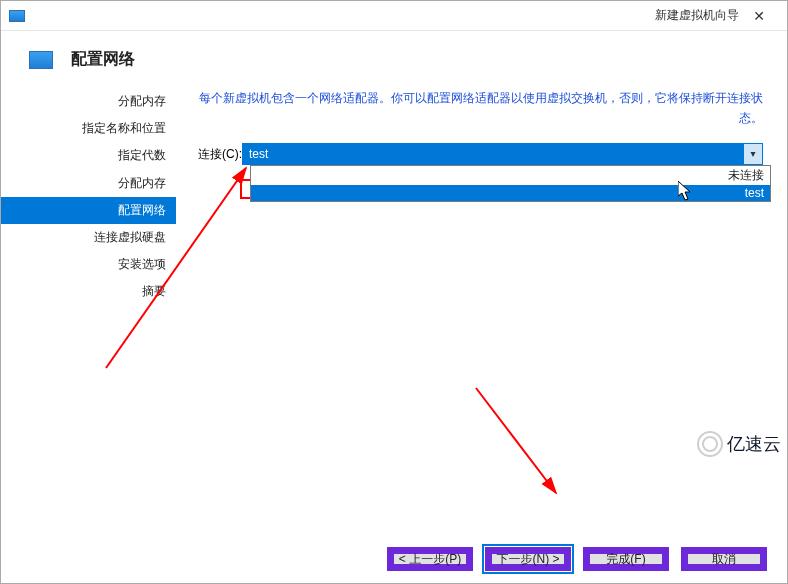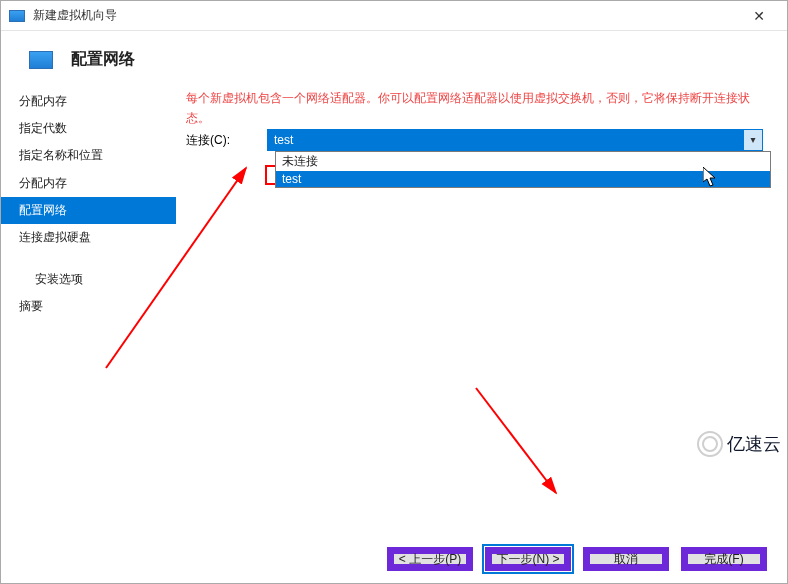--- a/index.html
+++ b/index.html
@@ -1,20 +1,20 @@
 <!DOCTYPE html>
 <html><head>
 <meta charset="utf-8">
 <style>
   * { box-sizing: border-box; margin: 0; padding: 0; }
   body { font-family: "Microsoft YaHei", "Segoe UI", sans-serif; font-size: 12px; background: #f5f5f5; }
   .window {
     width: 788px; height: 584px; background: #fff;
     border: 1px solid #aaa; position: relative;
-    display: flex; flex-direction: column;
+    display: flex; flex-direction: column; text-align: right;
   }
   .titlebar {
     height: 30px; display: flex; align-items: center;
     padding: 0 8px; border-bottom: 1px solid #e5e5e5;
   }
   .titlebar .icon-box {
     width: 16px; height: 12px; background: linear-gradient(#3aa0f0,#1f7fd6);
     margin-right: 8px; border: 1px solid #2b6fb5;
   }
   .titlebar .title { flex: 1; color: #333; }
@@ -30,25 +30,25 @@
     border:1px solid #2b6fb5;
   }
   .header-row .htitle { font-size: 16px; font-weight: bold; color:#222; }
   .body { flex:1; display:flex; position:relative; }
   .sidebar {
     width: 175px; padding: 0; overflow:hidden;
   }
   .sidebar .item {
     padding: 4px 10px 4px 18px; color:#222; cursor:pointer; line-height:1.6;
   }
-  .sidebar .item.sub { padding-left: 34px; margin-top: 15px; }
+  .sidebar .item.sub { padding-left: 34px; }
   .sidebar .item.active { background:#0078d7; color:#fff; }
   .main { flex:1; padding: 0 24px 0 10px; position:relative; }
-  .desc { color:#ef4444; line-height:1.7; }
-  .conn-row { display:flex; align-items:flex-start;gap:25px; }
+  .desc { color:#1d4ed8; line-height:1.7; margin-bottom:14px; }
+  .conn-row { display:flex; align-items:flex-start; }
   .conn-label { width:56px; padding-top:3px; }
   .combo-wrap { flex:1; position:relative; }
   .combo {
     width:100%; height:22px; border:1px solid #0078d7; background:#0078d7;
     color:#fff; display:flex; align-items:center; padding:0 6px;
     position:relative;
   }
   .combo .arrow {
     position:absolute; right:0; top:0; width:18px; height:100%;
     background:#cfe6f9; display:flex; align-items:center; justify-content:center;
@@ -101,22 +101,22 @@
 
   <div class="header-row">
     <div class="hicon"></div>
     <div class="htitle">配置网络</div>
   </div>
 
   <div class="body">
 
     <div class="sidebar">
       <div class="item">分配内存</div>
+      <div class="item">指定名称和位置</div>
       <div class="item">指定代数</div>
-      <div class="item">指定名称和位置</div>
       <div class="item">分配内存</div>
       <div class="item active">配置网络</div>
       <div class="item">连接虚拟硬盘</div>
       <div class="item sub">安装选项</div>
       <div class="item">摘要</div>
     </div>
 
     <div class="main">
       <div class="desc">每个新虚拟机包含一个网络适配器。你可以配置网络适配器以使用虚拟交换机，否则，它将保持断开连接状态。</div>
 
@@ -162,17 +162,17 @@
 
     <div class="watermark">
       <div class="wm-circ"></div>
       <span>亿速云</span>
     </div>
   </div>
 
   <div class="footer">
     <div class="btn">&lt; 上一步(P)</div>
     <div class="btn btn-highlight">下一步(N) &gt;</div>
+    <div class="btn">完成(F)</div>
     <div class="btn">取消</div>
-    <div class="btn">完成(F)</div>
   </div>
 
 </div>
 
 </body></html>

